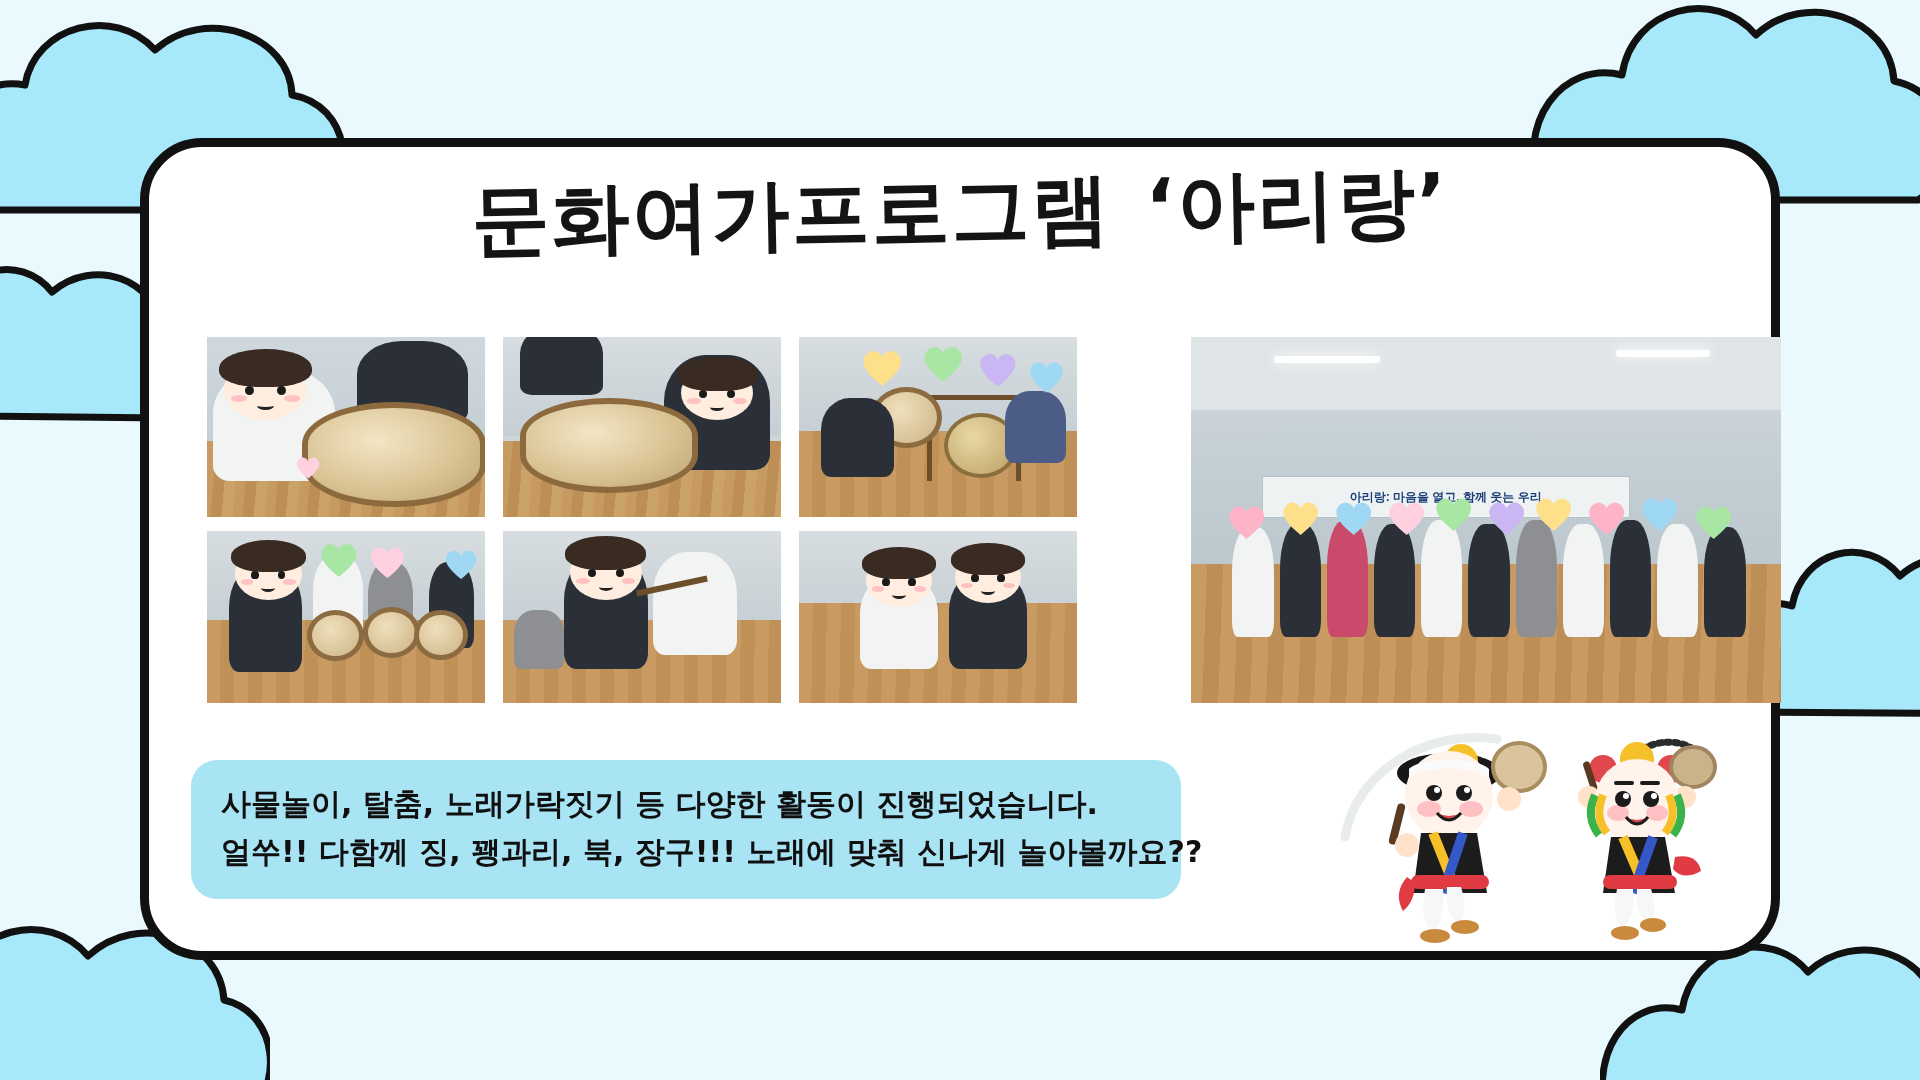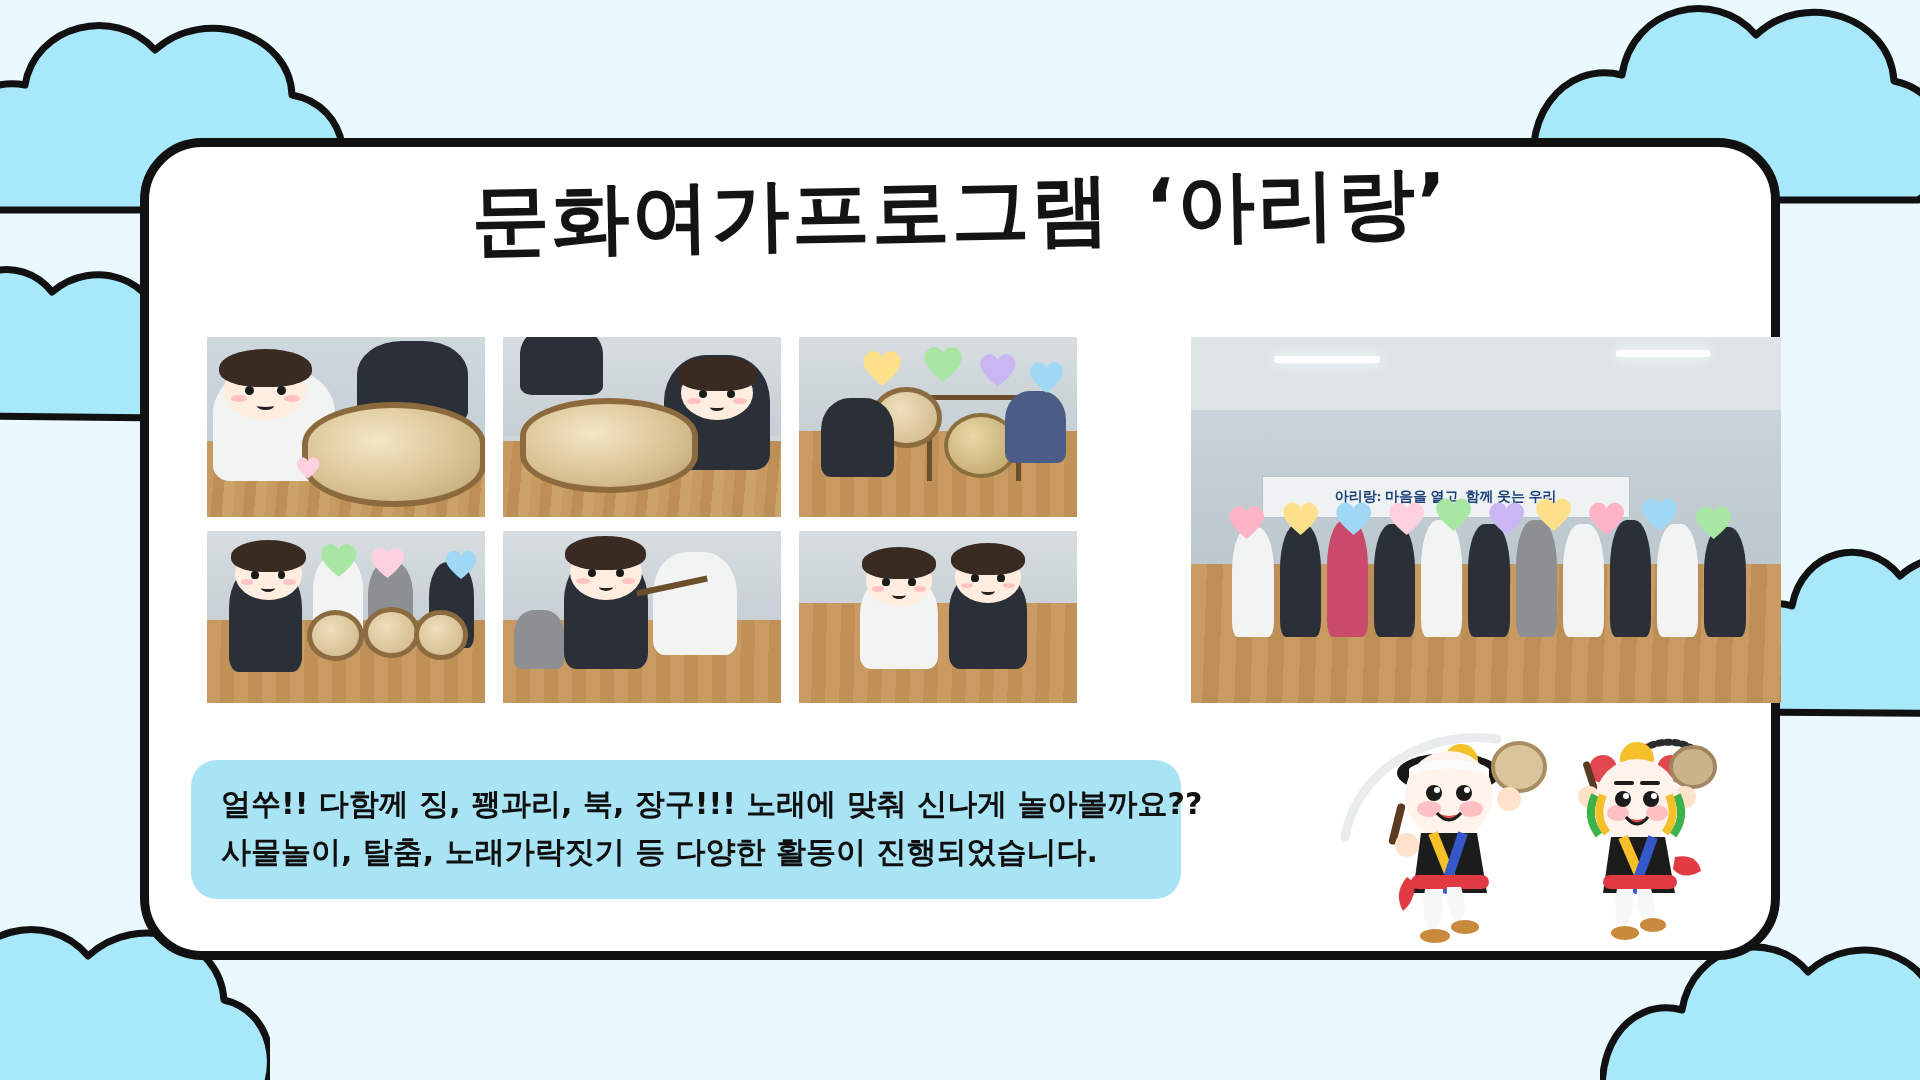--- a/index.html
+++ b/index.html
@@ -329,21 +329,21 @@
       <div class="ceil">
         <div class="lamp" style="left:14%;top:26%;width:18%;height:7px;"></div>
         <div class="lamp" style="right:12%;top:18%;width:16%;height:7px;"></div>
       </div>
       <div style="position:absolute;left:0;right:0;top:20%;height:42%;background:linear-gradient(#c9d3d9,#bcc7ce);"></div>
       <div style="position:absolute;left:0;right:0;bottom:0;height:38%;
         background:repeating-linear-gradient(92deg,#c99a61 0 16px,#bd8e55 16px 32px);"></div>
 
       <div style="position:absolute;left:12%;top:38%;width:62%;height:11%;background:#eef2f2;border:1px solid #b9c2c5;
                display:flex;align-items:center;justify-content:center;overflow:hidden;">
-        <span style="font-size:14px;color:#1c3f7a;font-weight:700;white-space:nowrap;font-family:Liberation Serif, serif;">아리랑: 마음을 열고, 함께 웃는 우리</span>
+        <span style="font-size:12px;color:#1c3f7a;font-weight:700;white-space:nowrap;font-family:Liberation Sans, sans-serif;">아리랑: 마음을 열고, 함께 웃는 우리</span>
       </div>
 
       <div class="person w" style="left:7%;top:52%;width:7%;height:30%;"></div>
       <div class="person" style="left:15%;top:51%;width:7%;height:31%;"></div>
       <div class="person" style="left:23%;top:50%;width:7%;height:32%;background:#c94a6a;"></div>
       <div class="person" style="left:31%;top:51%;width:7%;height:31%;"></div>
       <div class="person w" style="left:39%;top:50%;width:7%;height:32%;"></div>
       <div class="person" style="left:47%;top:51%;width:7%;height:31%;"></div>
       <div class="person g" style="left:55%;top:50%;width:7%;height:32%;"></div>
       <div class="person w" style="left:63%;top:51%;width:7%;height:31%;"></div>
@@ -398,22 +398,22 @@
       </div>
       <div class="heartwrap" style="left:85%;top:45%;width:7%;height:11%;">
         <svg class="hsvg" viewBox="0 0 32 28" width="100%" height="100%">
             <path d="M16 27 C2 16 0 9 5 4 C10 -1 16 4 16 7 C16 4 22 -1 27 4 C32 9 30 16 16 27Z" fill="#a8e6a3"></path>
           </svg>
       </div>
     </div>
   </div>
 
   <div class="bubble">
+    <p>사물놀이, 탈춤, 노래가락짓기 등 다양한 활동이 진행되었습니다.</p>
     <p>얼쑤!! 다함께 징, 꽹과리, 북, 장구!!! 노래에 맞춰 신나게 놀아볼까요??</p>
-    <p>사물놀이, 탈춤, 노래가락짓기 등 다양한 활동이 진행되었습니다.</p>
   </div>
 
   <div class="mascots">
     <svg width="400" height="230" viewBox="0 0 400 230">
 
       <path d="M8 120 C20 50 95 12 160 22" fill="none" stroke="#e9eced" stroke-width="9" stroke-linecap="round"></path>
 
       <g>
 
         <ellipse cx="112" cy="56" rx="52" ry="20" fill="#171717"></ellipse>

